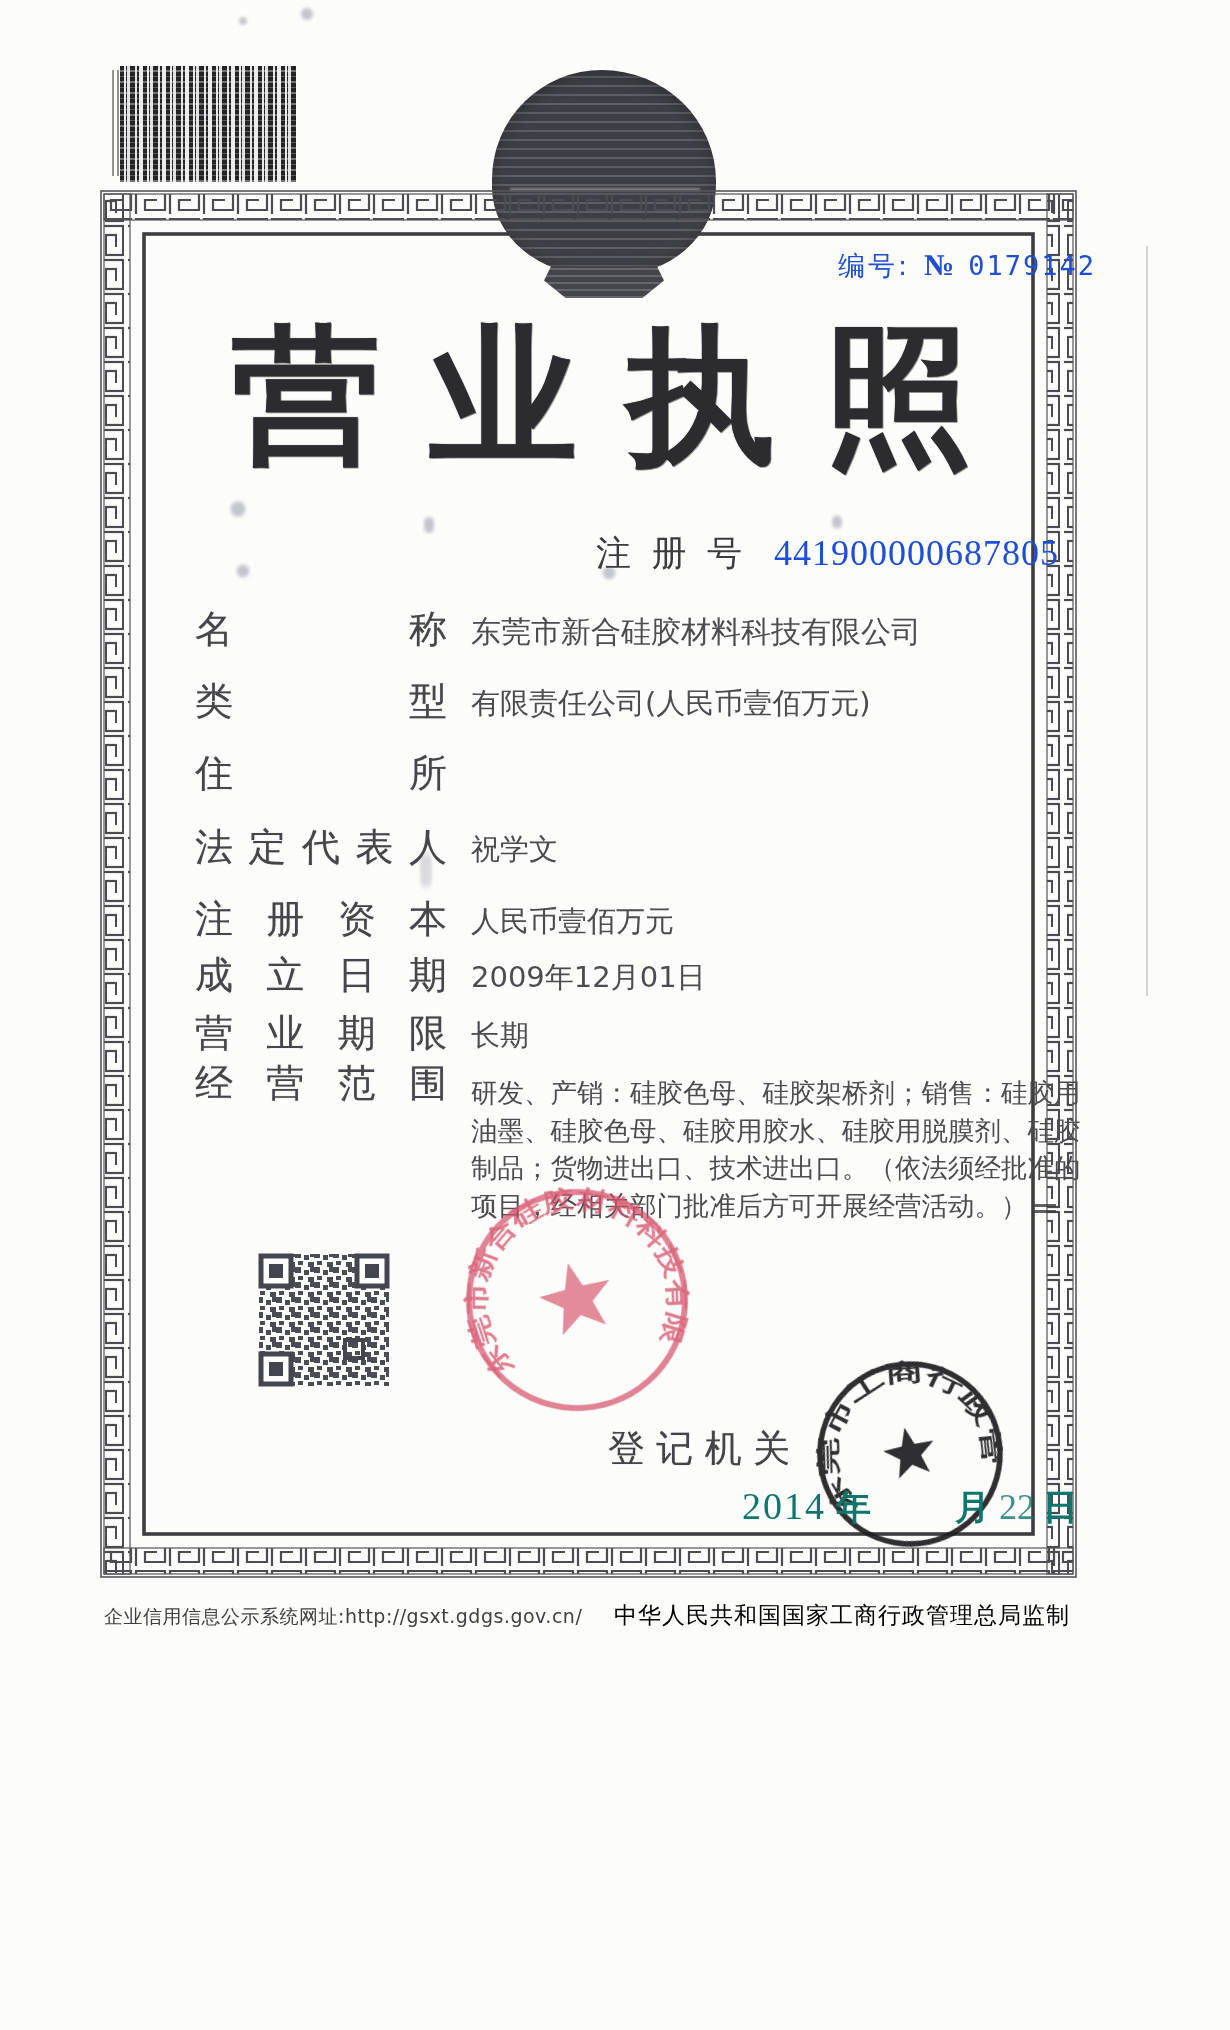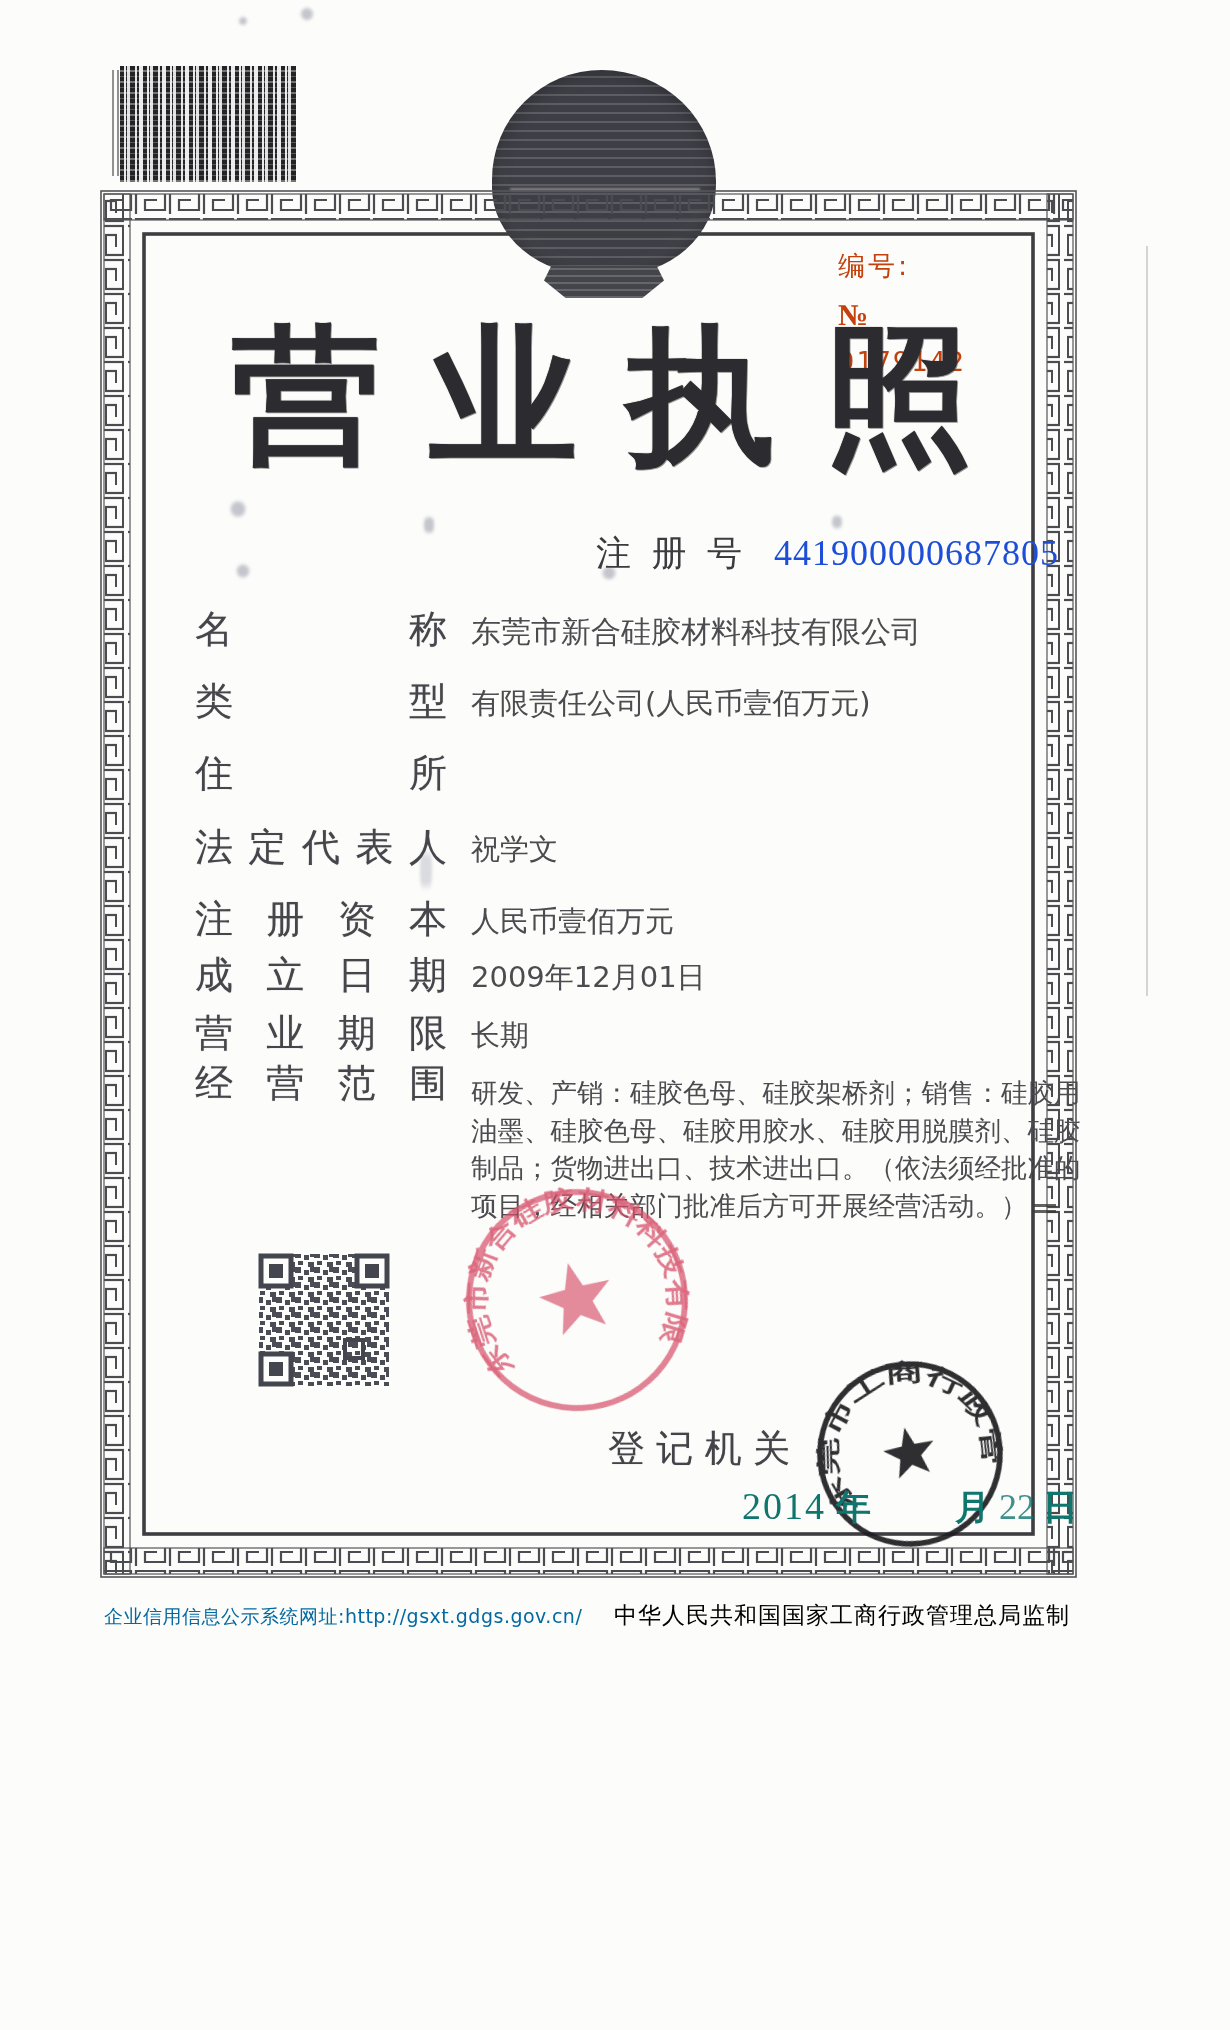--- a/index.html
+++ b/index.html
@@ -41,21 +41,21 @@
       #44444b;
     clip-path:polygon(6% 0,94% 0,100% 45%,82% 100%,18% 100%,0 45%);
     filter:blur(.6px);
   }
   .emblem .streak{position:absolute;left:18px;top:118px;width:190px;height:3px;background:rgba(255,255,255,.35);filter:blur(1px);}
 
   
   .frame{position:absolute;left:100px;top:190px;}
 
   
-  .serial{position:absolute;left:838px;top:248px;display:flex;align-items:baseline;gap:14px;color:#c2410c;flex-direction:column;}
+  .serial{position:absolute;left:838px;top:248px;display:flex;align-items:baseline;gap:14px;color:#1d4ed8;}
   .serial .lbl{font-size:27px;letter-spacing:3px;}
   .serial .no{font-family:"Liberation Serif",serif;font-weight:bold;font-size:30px;}
   .serial .num{font-family:"DejaVu Sans Mono","Liberation Mono",monospace;font-size:27px;letter-spacing:2px;}
 
   
   .title{
     position:absolute;left:232px;top:322px;width:740px;
     display:flex;justify-content:space-between;
     font-size:148px;font-weight:900;color:#2c2c30;line-height:1;
     text-shadow:0 0 1px #3a3a3a, 1px 1px 0 rgba(60,60,60,.5);
@@ -99,21 +99,21 @@
 
   
   .dateline{position:absolute;left:742px;top:1484px;display:flex;align-items:baseline;color:#0f766e;}
   .dateline .yr{font-family:"Liberation Serif",serif;font-size:38px;letter-spacing:2px;}
   .dateline .cn{font-size:35px;font-weight:600;margin-left:10px;}
   .dateline .gap-m{width:74px;}
   .dateline .day{font-family:"Liberation Serif",serif;font-size:36px;margin-left:9px;opacity:.8;}
   .dateline .cn.last{margin-left:8px;}
 
   
-  .footer-left{position:absolute;left:104px;top:1604px;font-size:19px;color:#0369a1;letter-spacing:.5px;}
+  .footer-left{position:absolute;left:104px;top:1604px;font-size:19px;color:#404040;letter-spacing:.5px;}
   .footer-right{position:absolute;right:160px;top:1600px;font-size:23px;color:#000000;font-weight:500;letter-spacing:1px;}
 
   
   .smudge{position:absolute;border-radius:50%;background:radial-gradient(circle,rgba(90,95,120,.35) 0 40%,transparent 70%);filter:blur(1.5px);}
   .s1{left:230px;top:498px;width:16px;height:22px;}
   .s2{left:236px;top:562px;width:14px;height:18px;}
   .s3{left:424px;top:512px;width:10px;height:26px;}
   .s4{left:600px;top:566px;width:18px;height:14px;}
   .s5{left:832px;top:512px;width:10px;height:20px;}
   .s6{left:300px;top:6px;width:14px;height:16px;}

